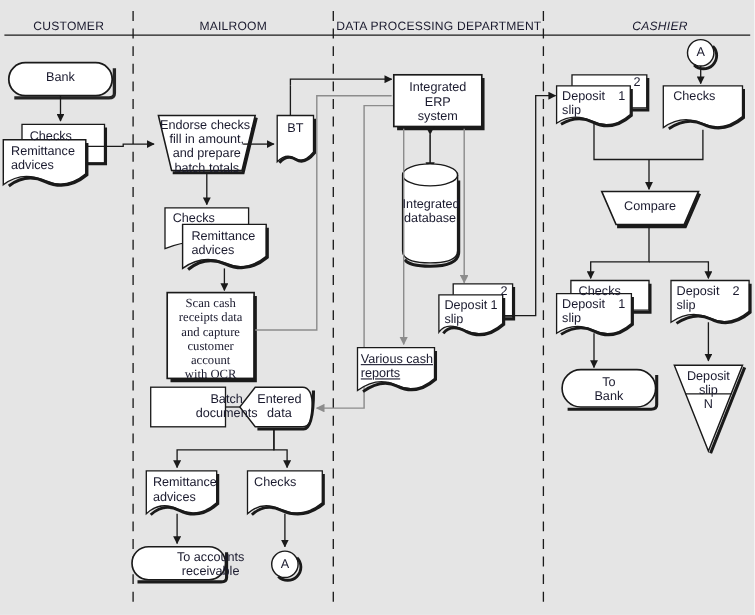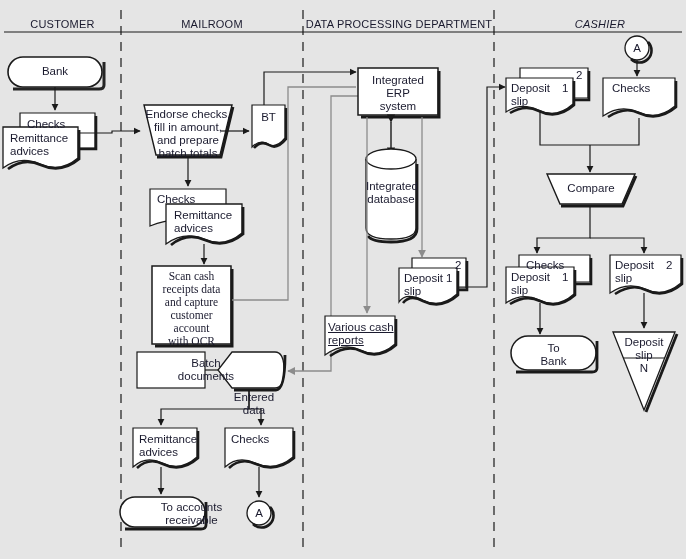--- a/index.html
+++ b/index.html
@@ -269,21 +269,21 @@
 
   <div class="nodelabel" style="left:152px; top:270px; width:79px;font-family:Liberation Serif, serif;">Scan cash
 receipts data
 and capture
 customer
 account
 with OCR</div>
 
   <div class="nodelabel" style="left:137px; top:357px; width:68px;margin-left:35px;">Batch
 documents</div>
-  <div class="nodelabel" style="left:226px; top:357px; width:56px;margin-top:34px;">Entered
+  <div class="nodelabel" style="left:226px; top:357px; width:56px;">Entered
 data</div>
 
   <div class="nodelabel left" style="left:139px; top:433px;">Remittance
 advices</div>
   <div class="nodelabel left" style="left:231px; top:433px;">Checks</div>
 
   <div class="nodelabel" style="left:133px; top:501px; width:85px;padding-left:16px;">To accounts
 receivable</div>
   <div class="nodelabel" style="left:247px; top:507px; width:24px;">A</div>
 

